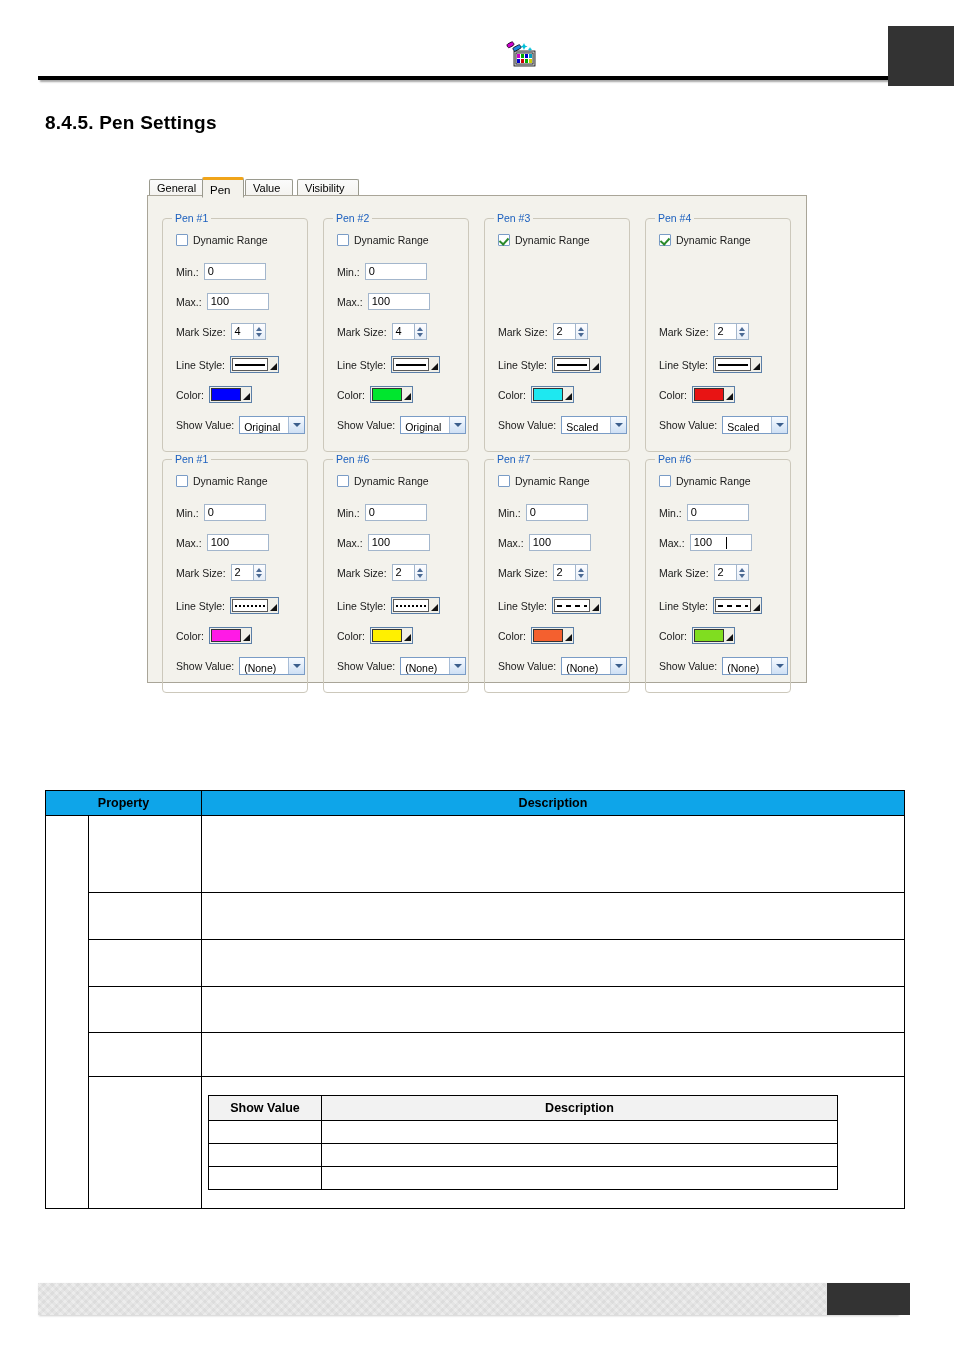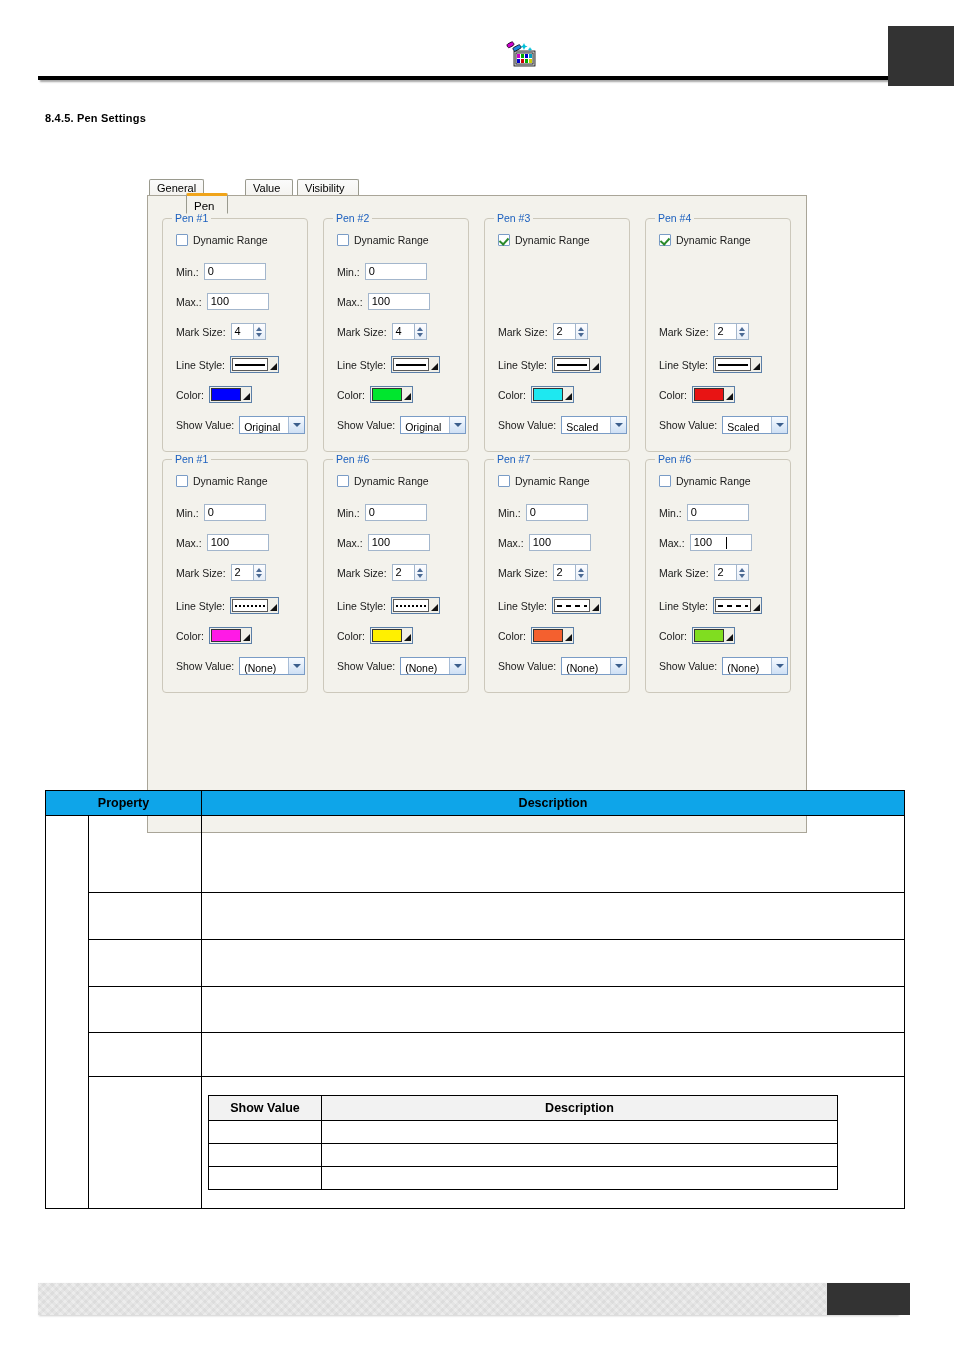--- a/index.html
+++ b/index.html
@@ -22,21 +22,21 @@
     box-shadow:2px 2px 2px rgba(0,0,0,.35);
   }
   #header-blackbox{
     position:absolute;left:888px;top:26px;width:66px;height:60px;
     background:#333333;
   }
 
   
   #section-heading{
     position:absolute;left:45px;top:112px;
-    font-size:11px;font-weight:bold;color:#000;letter-spacing:.2px;
+    font-size:19px;font-weight:bold;color:#000;letter-spacing:.2px;
   }
 
   
   #dialog{
     position:absolute;left:147px;top:177px;width:662px;height:527px;
   }
   .tabstrip{
     position:relative;height:19px;margin-left:2px;
     font-size:11px;
   }
@@ -50,26 +50,26 @@
   }
   .tab.active{
     top:0;height:21px;line-height:20px;
     background:#f3f2ec;
     border-top:3px solid #f0a419;
     border-bottom:1px solid #f3f2ec;
     z-index:5;
     font-size:11.5px;
   }
   #tab-general{left:0;width:55px;}
-  #tab-pen{left:37px;width:42px;margin-top:16px;}
+  #tab-pen{left:53px;width:42px;}
   #tab-axis{left:96px;width:48px;}
   #tab-visibility{left:148px;width:62px;}
 
   #dialog-body{
-    position:absolute;left:0;top:18px;width:660px;height:638px;
+    position:absolute;left:0;top:18px;width:660px;height:488px;
     background:#f3f2ec;
     border:1px solid #a9a598;
     box-sizing:border-box;
   }
 
   
   .pen-group{
     position:absolute;
     width:146px;height:234px;
     border:1px solid #ccc8bb;

